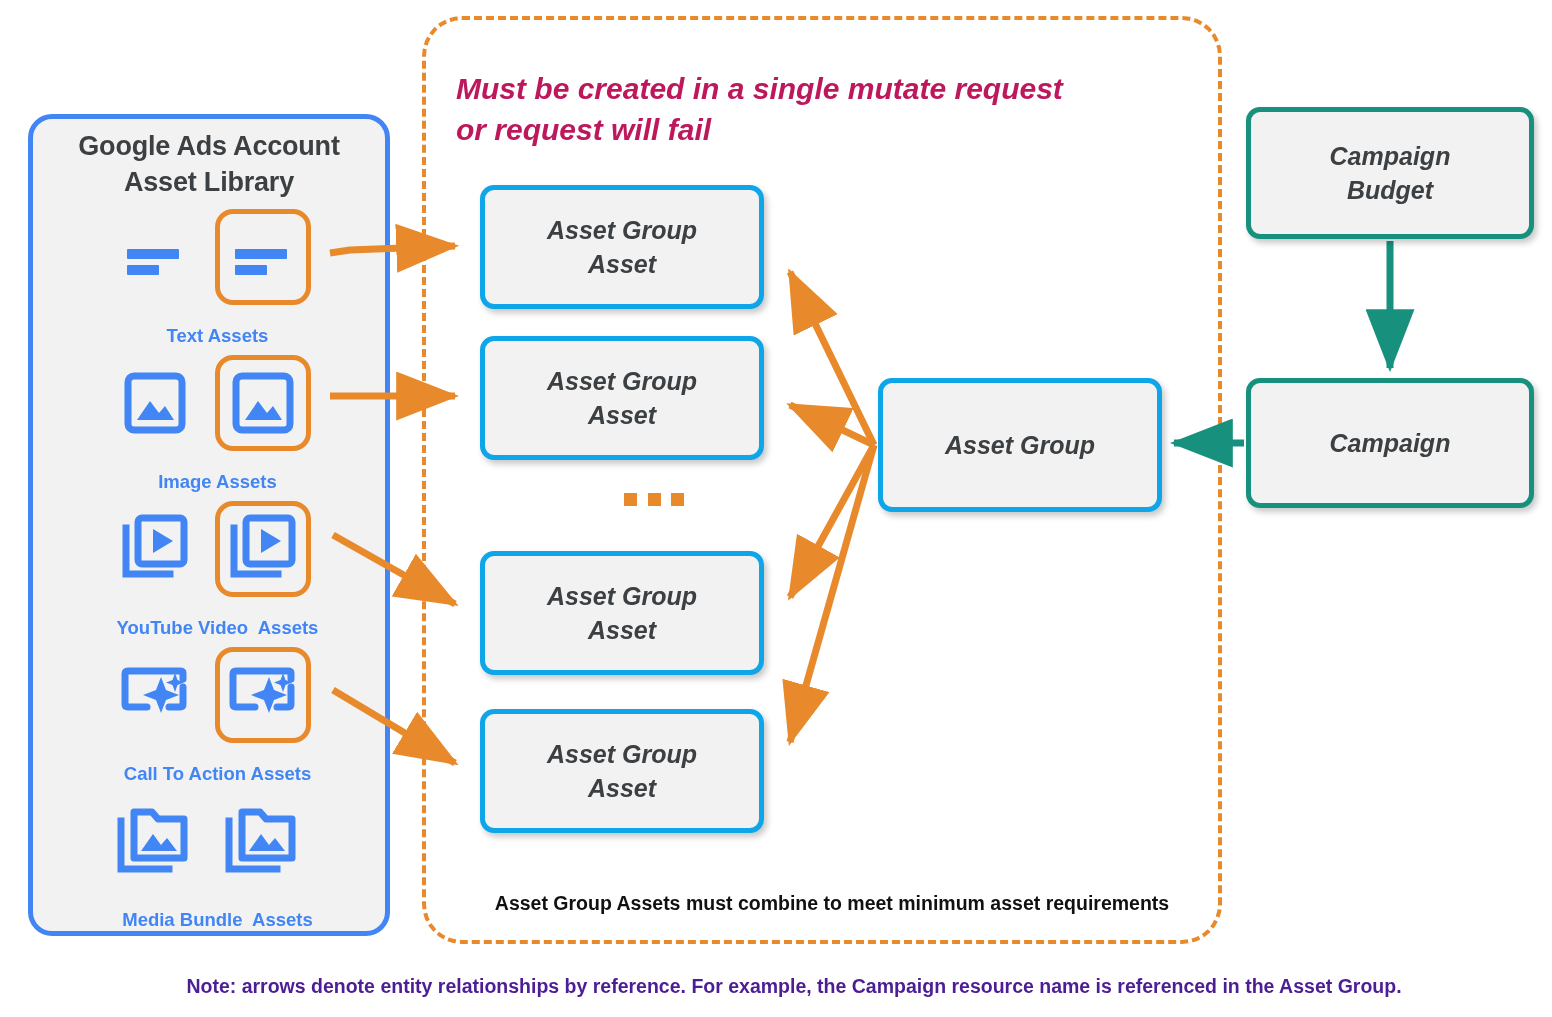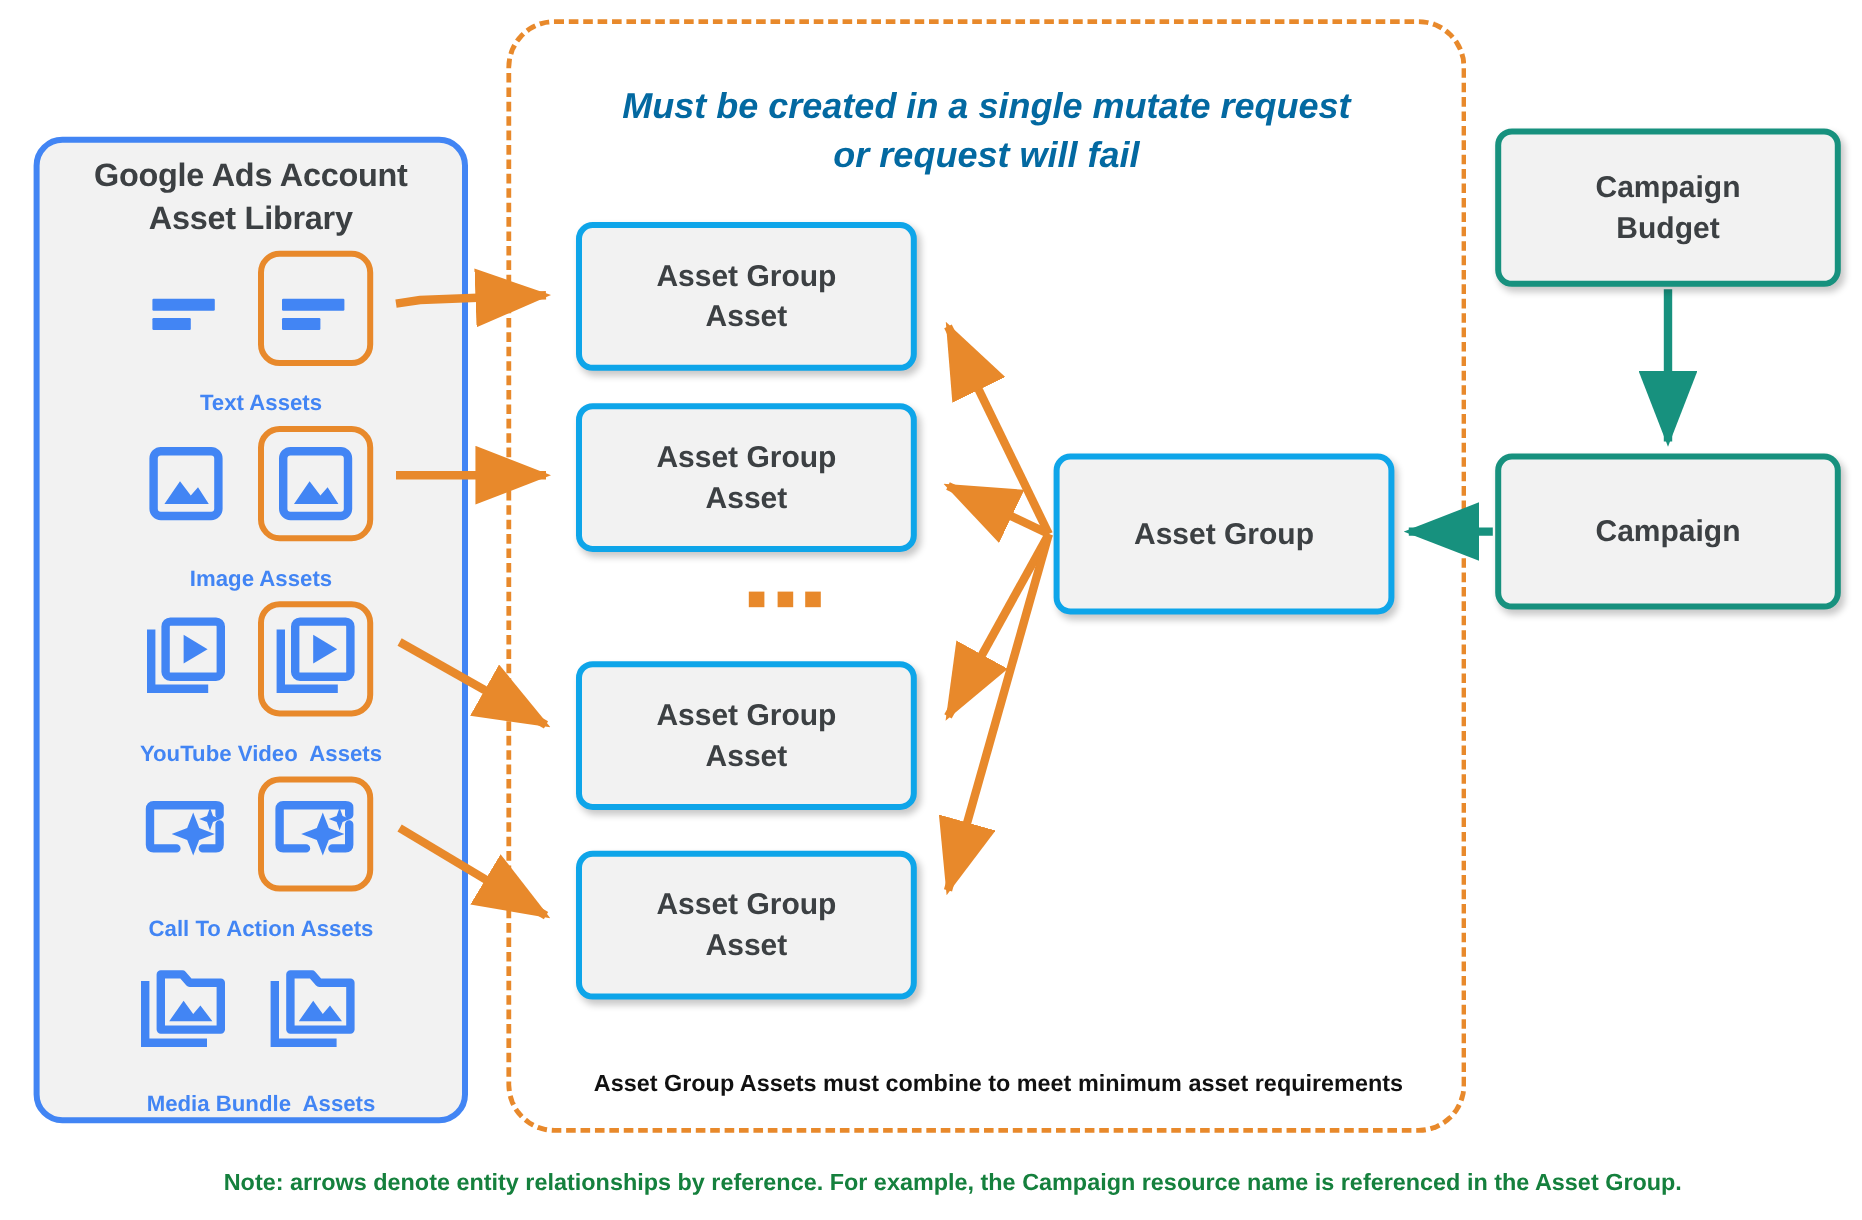--- a/index.html
+++ b/index.html
@@ -108,26 +108,26 @@
     border-radius: 40px;
     box-sizing: border-box;
     background: #ffffff;
     z-index: 1;
   }
   #mutate-note {
     position: absolute;
     left: 30px;
     right: 30px;
     top: 48px;
-    text-align: center;
+    text-align: left;
     font-size: 30px;
     font-style: italic;
     font-weight: bold;
     line-height: 1.37;
-    color: #0369a1;
+    color: #be185d;
   }
   #min-asset-note {
     position: absolute;
     left: 36px;
     top: 872px;
     width: 740px;
     text-align: center;
     font-size: 19.5px;
     font-weight: bold;
     color: #111111;
@@ -142,20 +142,21 @@
     display: flex;
     align-items: center;
     justify-content: center;
     text-align: center;
     font-size: 25px;
     font-weight: bold;
     line-height: 1.36;
     color: #3c4043;
     box-shadow: 3px 4px 6px rgba(0,0,0,0.22);
     z-index: 6;
+    font-style: italic;
   }
   .node.orange { border: 5px solid #0ea5e9; }
   .node.teal   { border: 5px solid #17917e; }
 
   .aga-1 { left: 480px; top: 185px; width: 284px; height: 124px; }
   .aga-2 { left: 480px; top: 336px; width: 284px; height: 124px; }
   .aga-3 { left: 480px; top: 551px; width: 284px; height: 124px; }
   .aga-4 { left: 480px; top: 709px; width: 284px; height: 124px; }
 
   #asset-group-node { left: 878px; top: 378px; width: 284px; height: 134px; }
@@ -181,21 +182,21 @@
   }
 
   
   #footer-note {
     position: absolute;
     left: 0; right: 0;
     top: 975px;
     text-align: center;
     font-size: 19.5px;
     font-weight: bold;
-    color: #15803d;
+    color: #4c1d95;
     z-index: 8;
     margin-left: 36px;
   }
 </style>
 </head>
 <body>
 
 <div id="stage">
 
   <div class="abs" id="asset-library">

